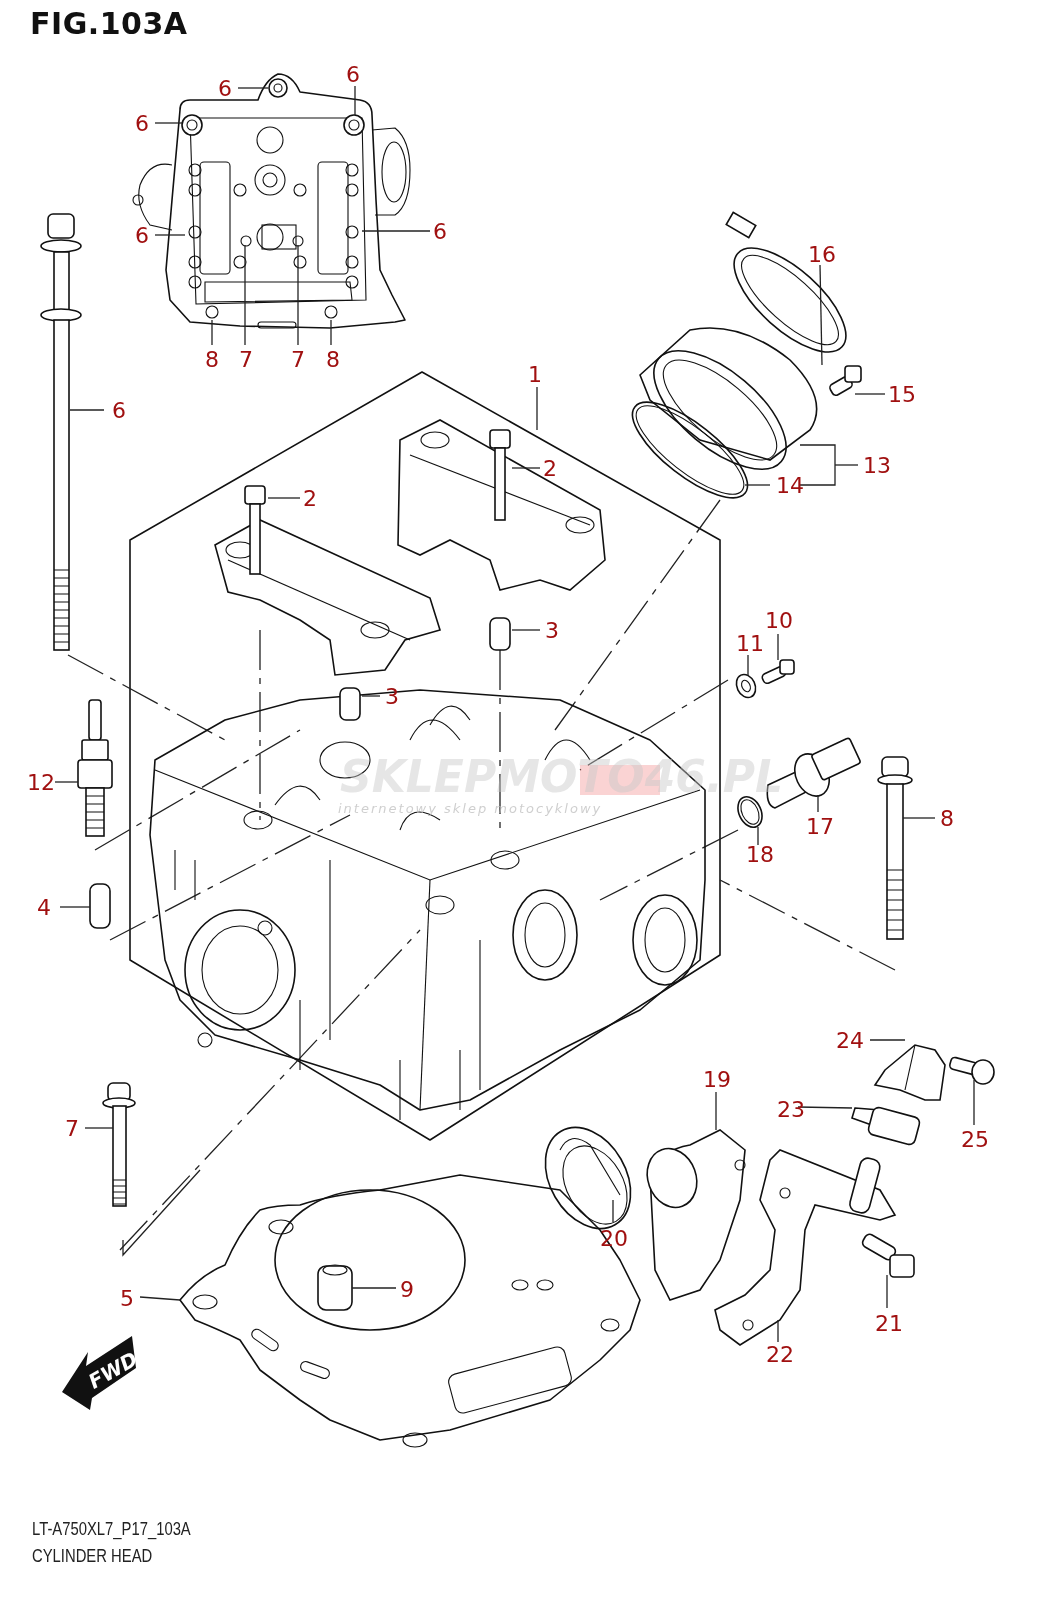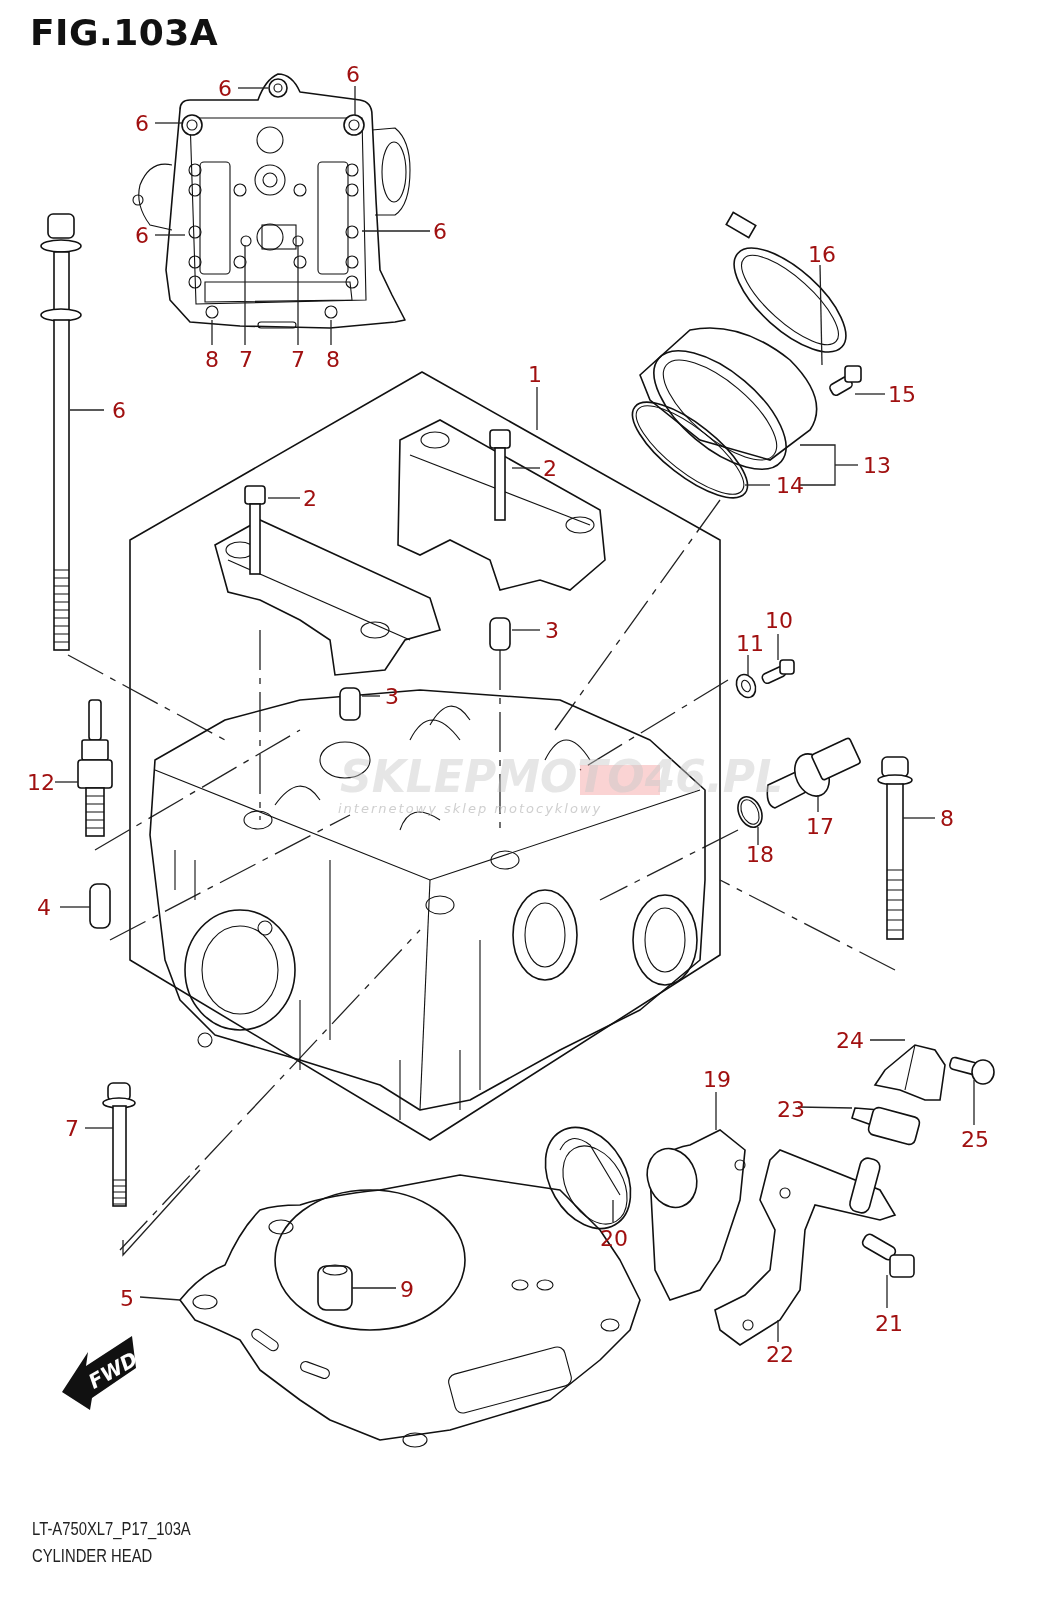--- a/index.html
+++ b/index.html
@@ -1,17 +1,17 @@
 <!DOCTYPE html>
 <html><head>
 <meta charset="utf-8">
 <style>
   html,body{margin:0;padding:0;background:#ffffff;}
   body{width:1048px;height:1600px;position:relative;overflow:hidden;font-family:"Liberation Sans",sans-serif;}
-  #fig-title{position:absolute;left:30px;top:12px;font-family:"DejaVu Sans",sans-serif;font-weight:bold;font-size:36px;color:#111;letter-spacing:0.5px;}
+  #fig-title{position:absolute;left:30px;top:6px;font-family:"DejaVu Sans",sans-serif;font-weight:bold;font-size:30px;color:#111;letter-spacing:0.5px;}
   #footer-code{position:absolute;left:32px;top:1518px;font-family:"Liberation Sans",sans-serif;font-size:19px;color:#222;transform:scaleX(0.78);transform-origin:left top;}
   #footer-name{position:absolute;left:32px;top:1545px;font-family:"Liberation Sans",sans-serif;font-size:19px;color:#222;transform:scaleX(0.78);transform-origin:left top;}
   svg#diagram{position:absolute;left:0;top:0;}
   .ln{fill:none;stroke:#111;stroke-width:1.6;stroke-linejoin:round;stroke-linecap:round;}
   .thin{fill:none;stroke:#111;stroke-width:1.1;}
   .leader{fill:none;stroke:#222;stroke-width:1.3;}
   .dash{fill:none;stroke:#222;stroke-width:1.3;stroke-dasharray:40 8 6 8;}
   .fillw{fill:#fff;stroke:#111;stroke-width:1.6;}
   .callout{font-family:"DejaVu Sans",sans-serif;font-size:22px;fill:#a01010;}
   .wm1{font-family:"DejaVu Sans",sans-serif;font-weight:bold;font-style:italic;font-size:44px;fill:#c8c8c8;opacity:0.45;}

